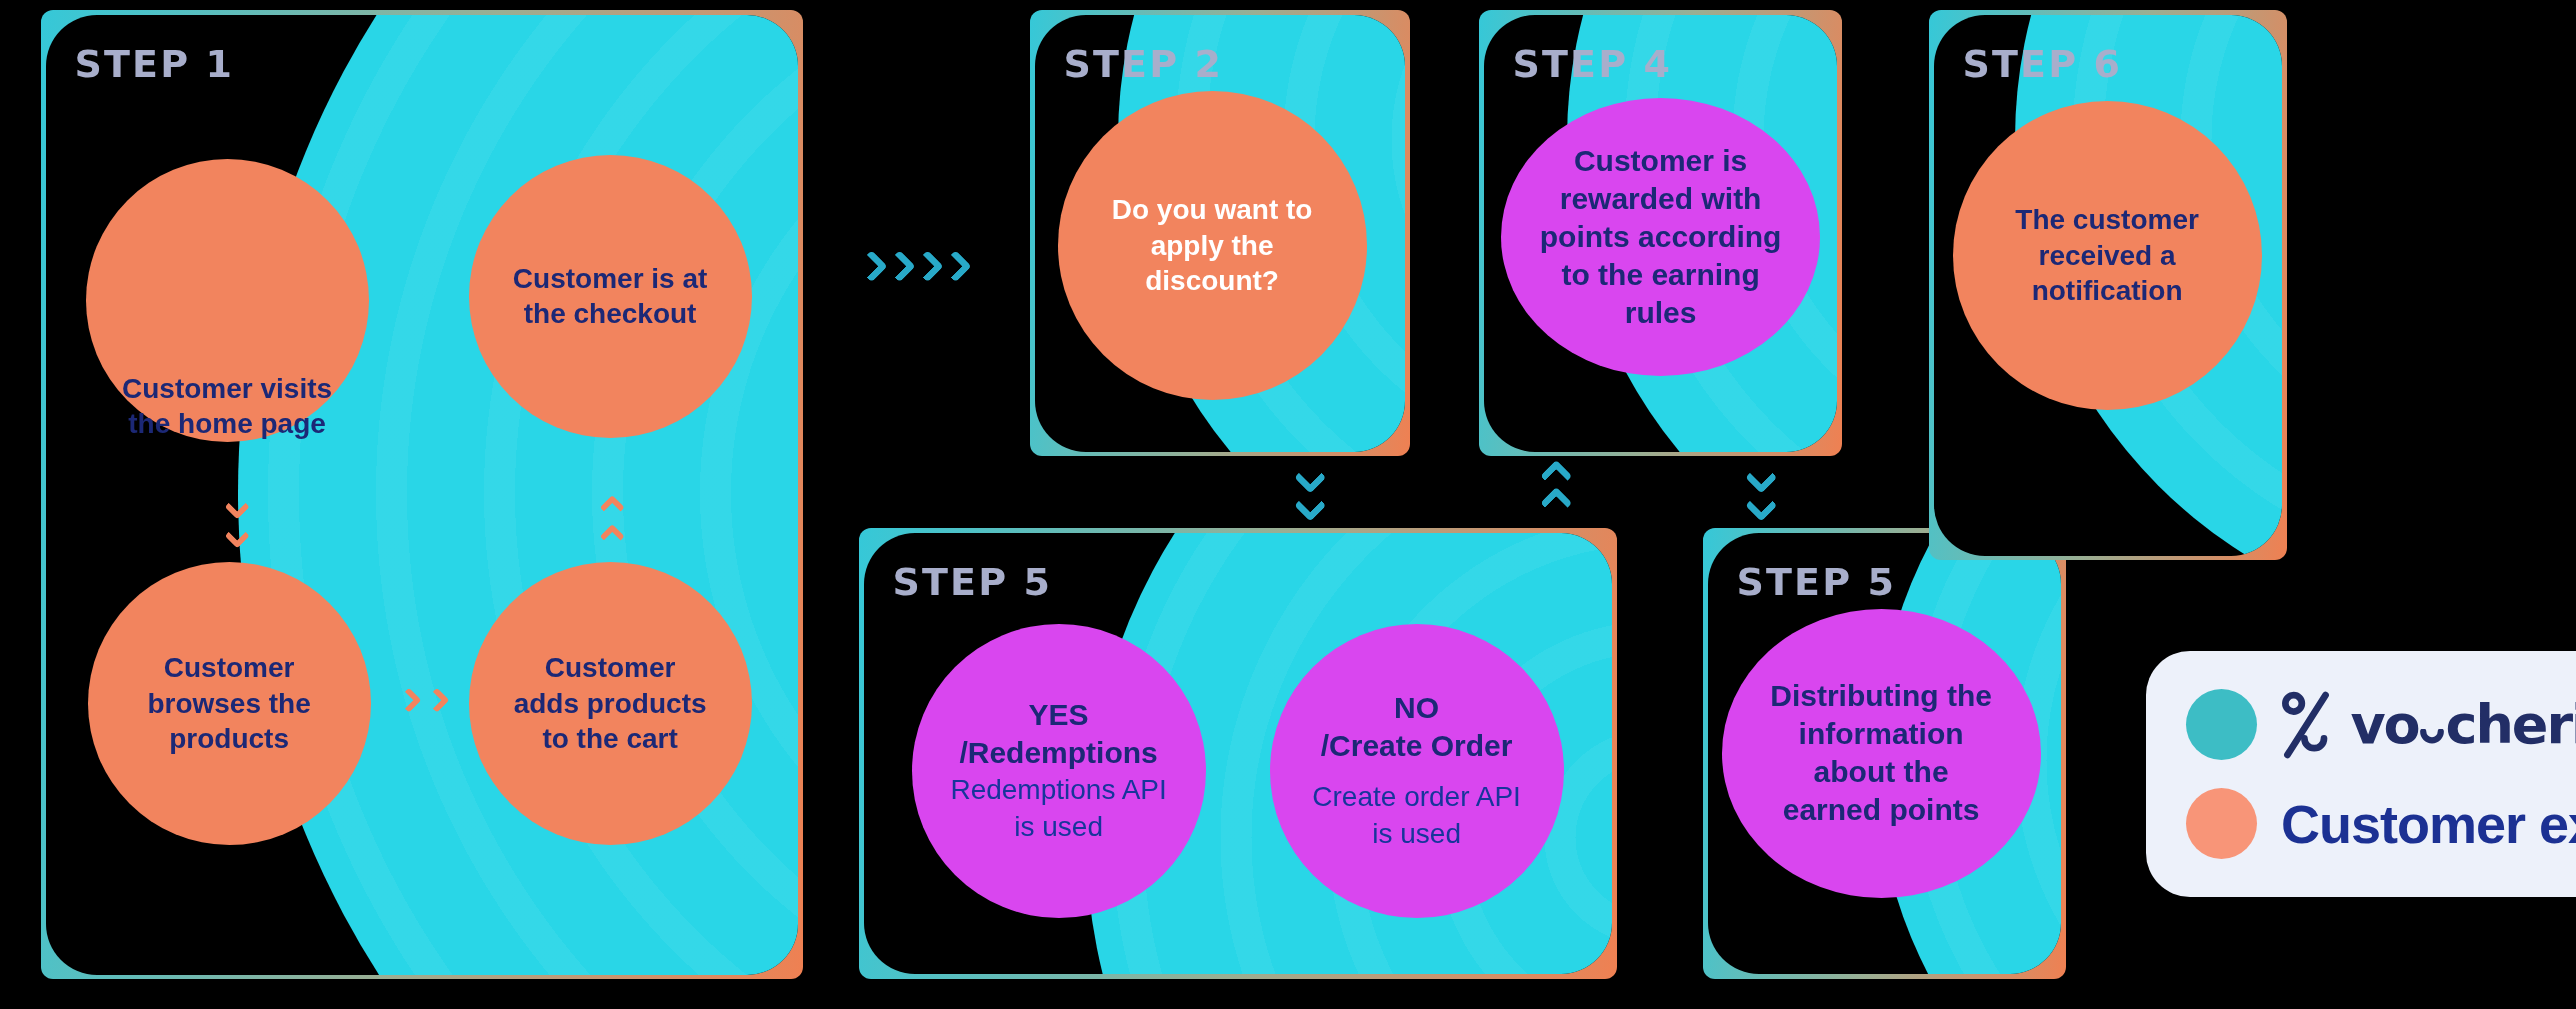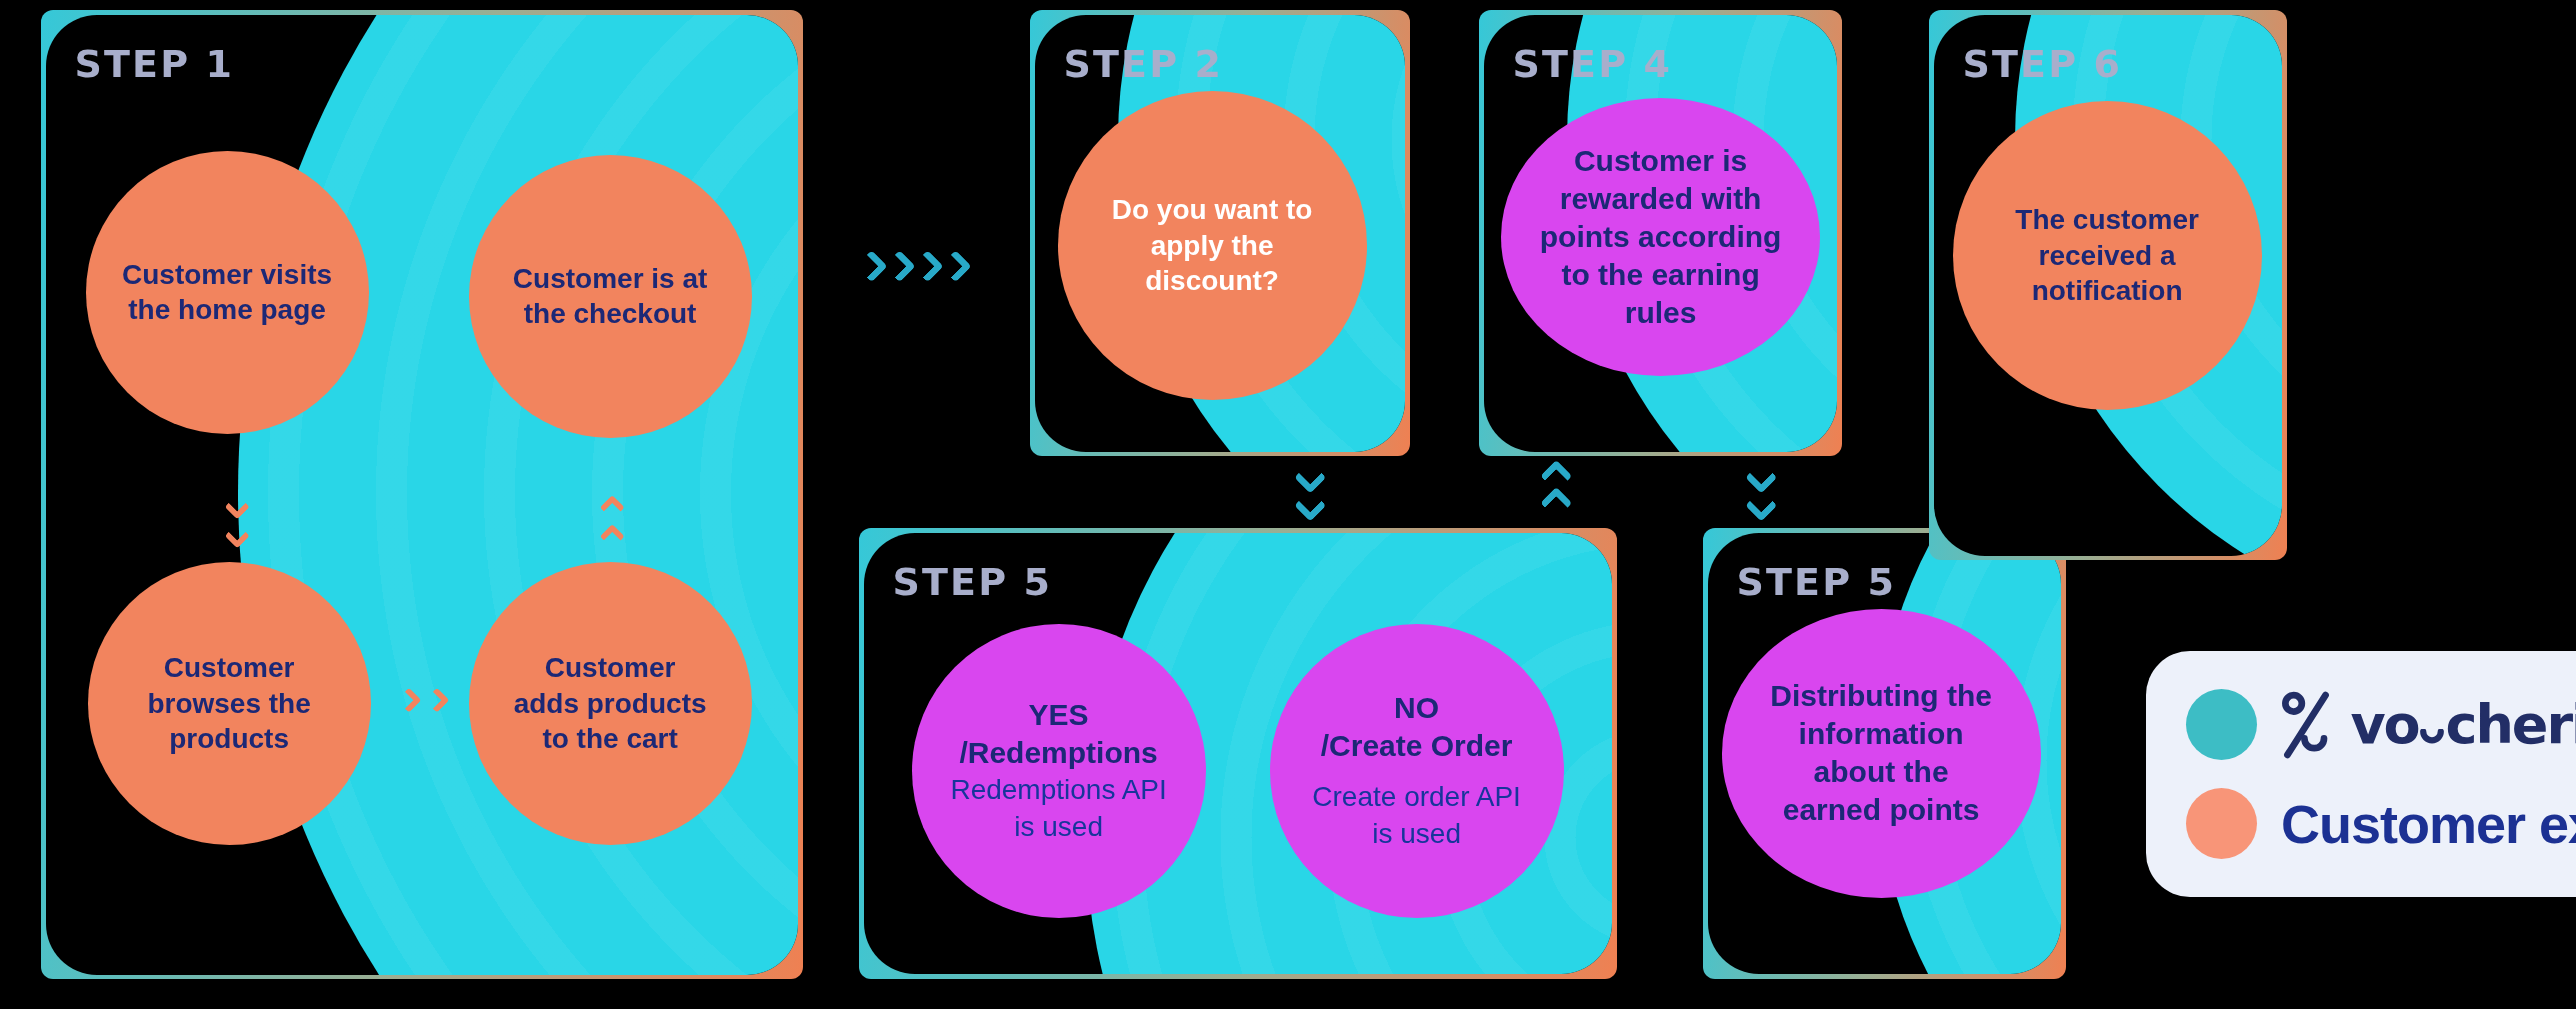--- a/index.html
+++ b/index.html
@@ -52,21 +52,21 @@
 </style>
 </head>
 <body>
 
 <div class="stage">
 
   <div class="box" style="left:41px;top:10.3px;width:762px;height:969px;">
     <div class="box-in">
       <div class="blob" style="left:192px;top:-416px;width:1788px;height:1788px;"></div>
       <div class="step-label">STEP 1</div>
-      <div class="bubble orange-c" style="left:40px;top:136px;width:283px;height:283px;">
+      <div class="bubble orange-c" style="left:40px;top:144px;width:283px;height:283px;justify-content:flex-end;">
         <div class="btxt fs62">Customer visits<br>the home page</div>
       </div>
       <div class="bubble orange-c" style="left:423px;top:140px;width:283px;height:283px;">
         <div class="btxt fs62">Customer is at<br>the checkout</div>
       </div>
       <div class="bubble orange-c" style="left:42px;top:547px;width:283px;height:283px;">
         <div class="btxt fs62">Customer<br>browses the<br>products</div>
       </div>
       <div class="bubble orange-c" style="left:423px;top:547px;width:283px;height:283px;">
         <div class="btxt fs62">Customer<br>adds products<br>to the cart</div>

